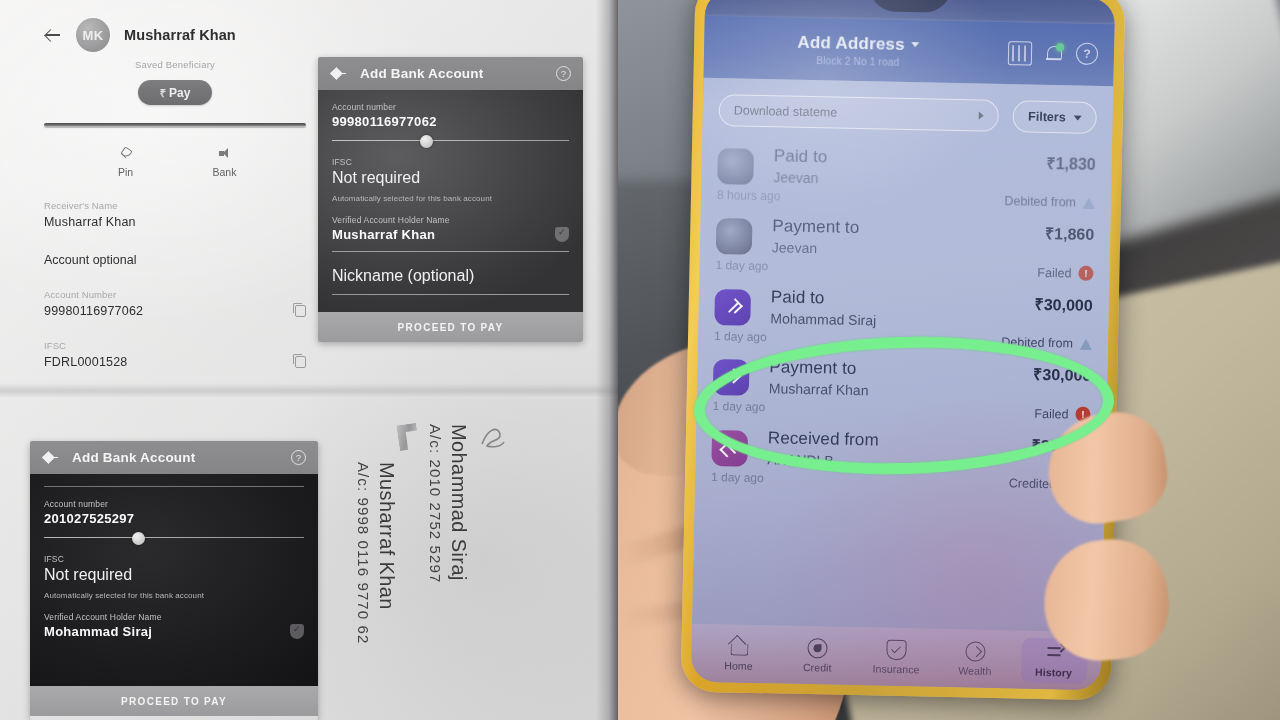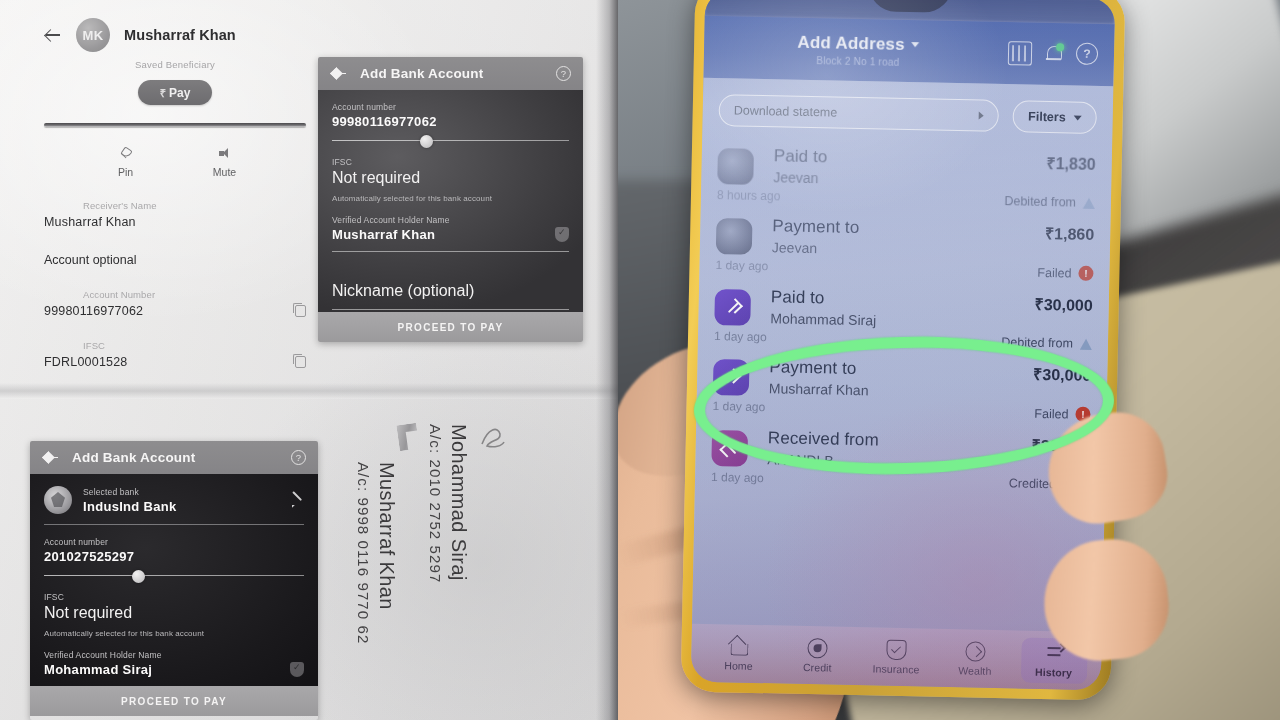--- a/index.html
+++ b/index.html
@@ -82,21 +82,21 @@
     background:#4e4d50; transform:rotate(45deg);
   }
   .ic-mute::before {
     content:""; position:absolute; left:1px; top:4px; width:5px; height:5px; background:#4e4d50;
   }
   .ic-mute::after {
     content:""; position:absolute; left:5px; top:1px; width:0; height:0;
     border-top:5.5px solid transparent; border-bottom:5.5px solid transparent; border-right:5px solid #4e4d50;
   }
   .fieldgroup { margin-top:22px; }
-  .flabel { font-size:9.5px; color:#a9a8aa; letter-spacing:.1px;margin-left:39px; }
+  .flabel { font-size:9.5px; color:#a9a8aa; letter-spacing:.1px; }
   .fvalue { font-size:12.5px; color:#2f2f31; margin-top:4px; letter-spacing:.2px; }
   .section-title { font-size:12.5px; color:#2f2f31; margin-top:24px; font-weight:normal; }
   .field-with-copy { display:flex; justify-content:space-between; align-items:flex-end; }
   .copy-ic {
     width:11px; height:12px; border:1.3px solid #7c7b7e; border-radius:2px;
     position:relative; opacity:.7; margin-bottom:1px;
   }
   .copy-ic::after {
     content:""; position:absolute; left:-3.5px; top:-3px; width:8px; height:9px;
     border-left:1.3px solid #7c7b7e; border-top:1.3px solid #7c7b7e; border-radius:2px 0 0 0;
@@ -465,21 +465,21 @@
       </div>
       <div id="benef-divider"></div>
 
       <div id="benef-actions">
         <div class="action">
           <span class="ic ic-pin"></span>
           <span class="action-label">Pin</span>
         </div>
         <div class="action">
           <span class="ic ic-mute"></span>
-          <span class="action-label">Mute</span>
+          <span class="action-label">Bank</span>
         </div>
       </div>
 
       <div class="fieldgroup">
         <div class="flabel">Receiver's Name</div>
         <div class="fvalue">Musharraf Khan</div>
       </div>
 
       <div class="section-title">Account optional</div>
 
@@ -514,41 +514,33 @@
         </div>
         <div class="dlabel" style="margin-top:10px">IFSC</div>
         <div class="dvalue-plain">Not required</div>
         <div class="dhint">Automatically selected for this bank account</div>
         <div class="dlabel" style="margin-top:12px">Verified Account Holder Name</div>
         <div class="verified-row">
           <div class="dvalue">Musharraf Khan</div>
           <span class="shield-ic"></span>
         </div>
         <div class="underline"></div>
-        <div class="dvalue-plain" style="margin-top:30px">Nickname (optional)</div>
+        <div class="dvalue-plain" style="margin-top:15px">Nickname (optional)</div>
         <div class="underline"></div>
       </div>
       <div class="dc-footer">PROCEED TO PAY</div>
     </div>
 
     <div id="bank-card-2" class="dark-card">
       <div class="dc-header">
         <span class="back-arrow"></span>
         <span class="dc-title">Add Bank Account</span>
         <span class="help-ic">?</span>
       </div>
       <div class="dc-body">
-        <div class="bank-row">
-          <span class="bank-logo"></span>
-          <span class="bank-texts">
-            <span class="dlabel" style="display:block">Selected bank</span>
-            <span class="dvalue" style="display:block">IndusInd Bank</span>
-          </span>
-          <span class="pencil-ic"></span>
-        </div>
         <div class="bank-sep"></div>
         <div class="dlabel">Account number</div>
         <div class="dvalue">201027525297</div>
         <div class="slider-line">
           <span class="slider-knob" style="left:88px"></span>
         </div>
         <div class="dlabel" style="margin-top:10px">IFSC</div>
         <div class="dvalue-plain">Not required</div>
         <div class="dhint">Automatically selected for this bank account</div>
         <div class="dlabel" style="margin-top:12px">Verified Account Holder Name</div>

